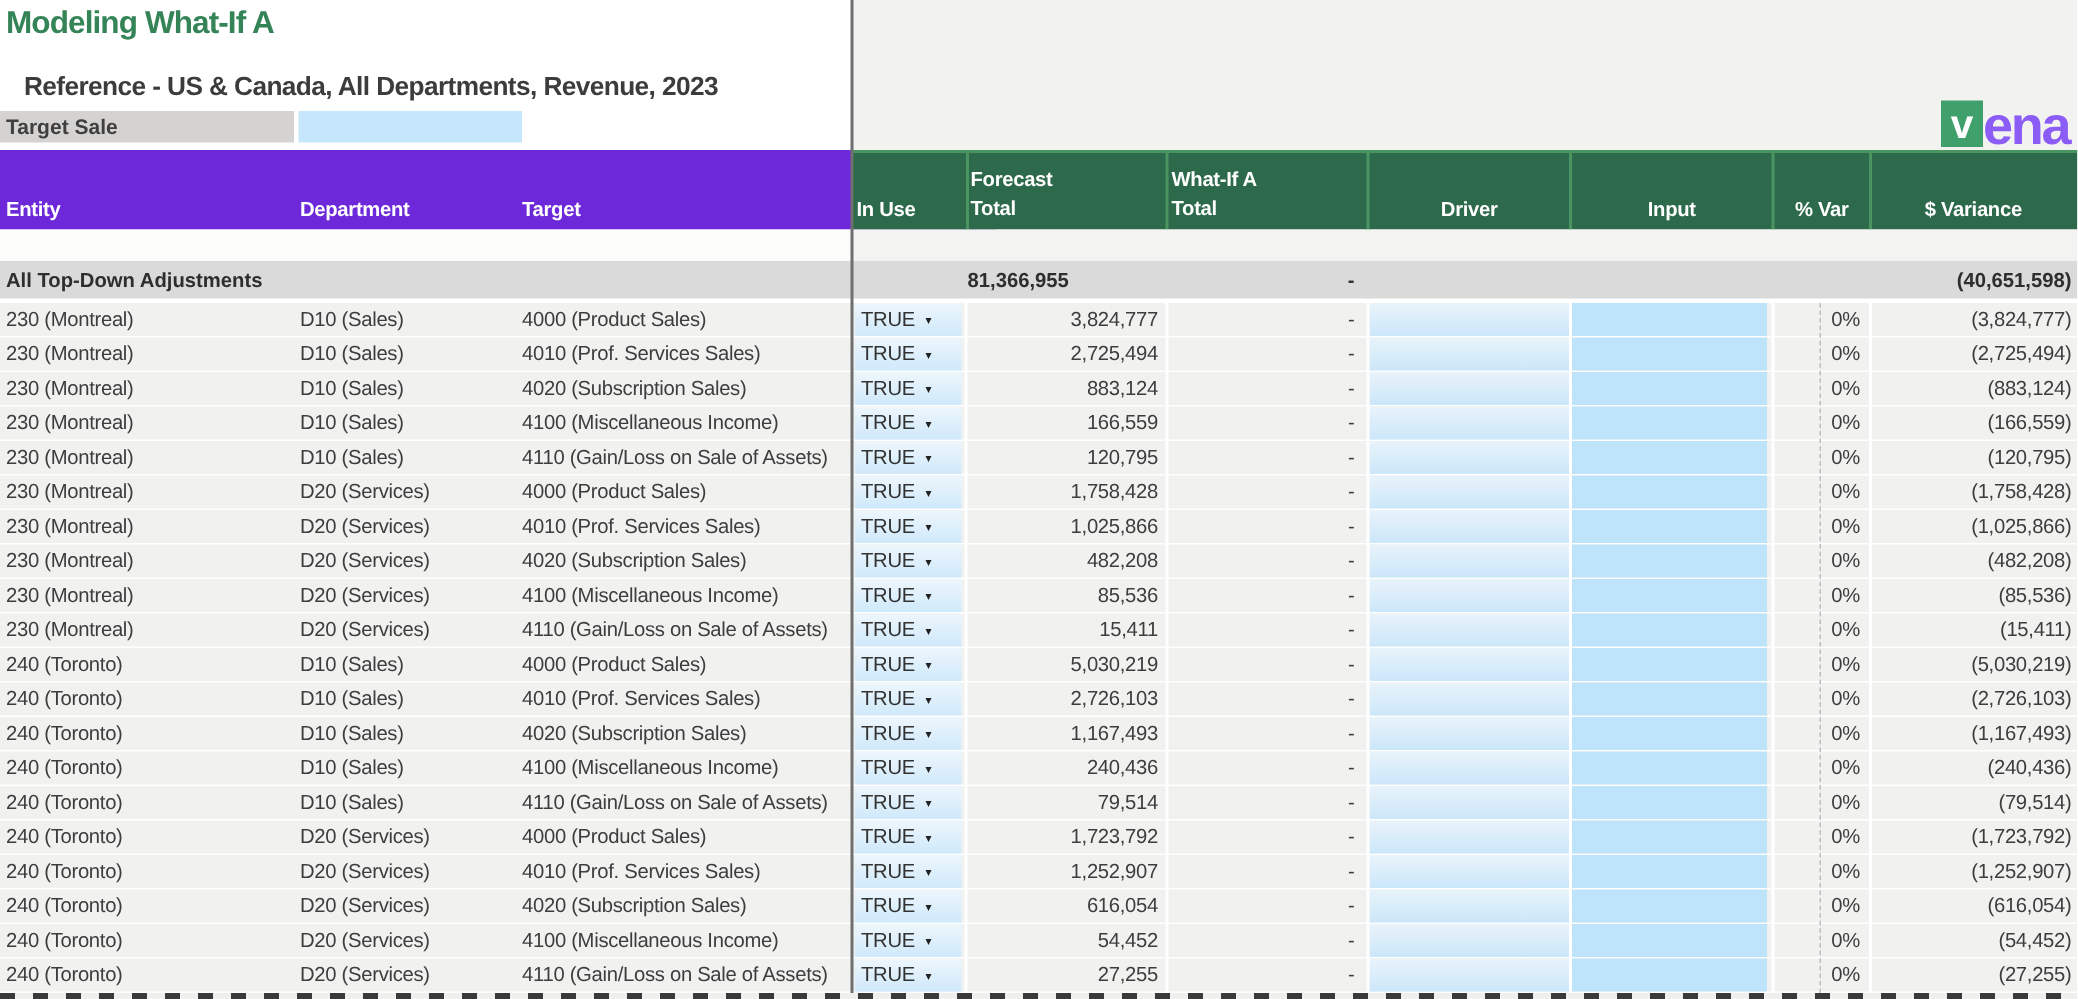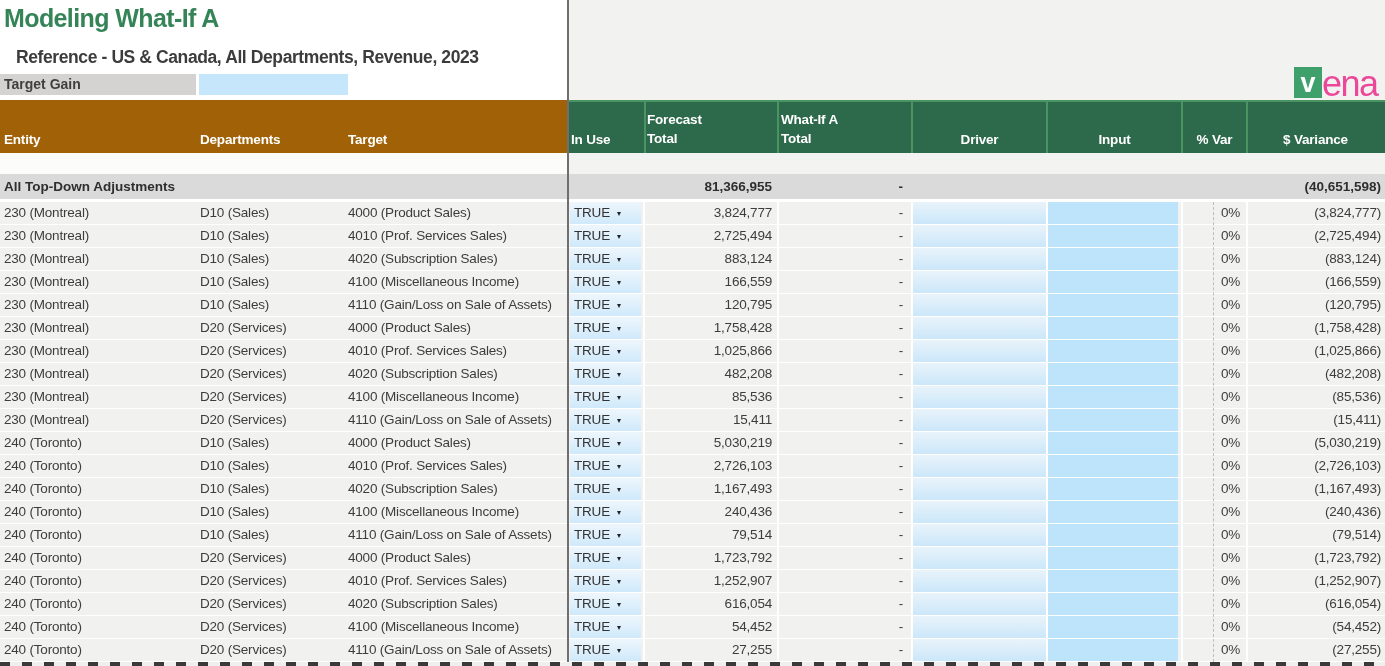--- a/index.html
+++ b/index.html
@@ -2,31 +2,31 @@
 <html><head>
 <meta charset="utf-8">
 <style>
   html,body{margin:0;padding:0;background:#fff;}
   .stage{
     position:relative;width:1385px;height:666px;overflow:hidden;background:#ffffff;
     font-family:"Liberation Sans",sans-serif;
   }
   
   .top-right{position:absolute;left:568px;top:0;width:817px;height:100px;background:#f2f2f1;}
-  .title{position:absolute;left:4px;top:4px;font-size:25px;font-weight:bold;color:#348457;letter-spacing:-0.6px;white-space:nowrap;}
+  .title{position:absolute;left:4px;top:4px;font-size:21px;font-weight:bold;color:#348457;letter-spacing:-0.6px;white-space:nowrap;}
   .subtitle{position:absolute;left:16px;top:47px;font-size:17.5px;font-weight:bold;color:#3c3c3c;letter-spacing:-0.4px;white-space:nowrap;}
   .tv-label{position:absolute;left:0;top:74px;width:196px;height:21px;background:#d5d3d1;
     font-size:14px;font-weight:bold;color:#3f3f3f;line-height:21px;padding-left:4px;box-sizing:border-box;}
   .tv-input{position:absolute;left:199px;top:74px;width:149px;height:21px;background:#c6e6fc;border:none;outline:none;padding:0 4px;box-sizing:border-box;font-size:13px;}
   .logo{position:absolute;left:1294px;top:66px;height:32px;display:flex;align-items:flex-end;}
   .logo-square{width:28px;height:31px;background:#3fa06c;color:#ffffff;font-size:27px;font-weight:bold;
     display:flex;align-items:flex-end;justify-content:center;line-height:29px;}
-  .logo-text{color:#ec4899;font-size:36px;font-weight:normal;line-height:29px;letter-spacing:-1.5px;}
+  .logo-text{color:#8b5cf6;font-size:36px;font-weight:bold;line-height:29px;letter-spacing:-1.5px;}
   
-  .hdr-left{position:absolute;left:0;top:100px;width:664px;height:53px;background:#a16207;}
+  .hdr-left{position:absolute;left:0;top:100px;width:664px;height:53px;background:#6d28d9;}
   .hdr-right{position:absolute;left:568px;top:100px;width:817px;height:53px;background:#2d6a4b;
     border-top:2px solid #4a9462;box-sizing:border-box;}
   .hcell{position:absolute;bottom:6px;color:#ffffff;font-weight:bold;font-size:13.5px;letter-spacing:-0.2px;white-space:nowrap;}
   .hcell.two{bottom:5px;line-height:19px;}
   .hcell.ctr{text-align:center;}
   .h-entity{left:4px;}  .h-dept{left:200px;}  .h-acct{left:348px;}
   .h-inuse{left:3px;}   .h-forecast{left:79px;} .h-whatif{left:213px;}
   .h-driver{left:345px;width:133px;} .h-input{left:480px;width:133px;}
   .h-pct{left:615px;width:63px;} .h-var{left:680px;width:135px;}
   .hdr-sep{position:absolute;left:568px;top:100px;width:817px;height:53px;pointer-events:none;
@@ -34,21 +34,21 @@
     background-repeat:no-repeat;
     background-position:76px 0,209px 0,343px 0,478px 0,613px 0,678px 0;
     background-size:2px 100%;}
   
   .gap-left{position:absolute;left:0;top:153px;width:568px;height:21px;background:#fcfcfb;}
   .gap-right{position:absolute;left:568px;top:153px;width:817px;height:21px;background:#f3f3f2;}
   .group-row{position:absolute;left:0;top:174px;width:1385px;height:25px;background:#dadada;
     font-size:13.5px;font-weight:bold;color:#2e2e2e;}
   .group-row .gcell{position:absolute;top:0;height:25px;line-height:25px;white-space:nowrap;box-sizing:border-box;}
   .g-label{left:4px;}
-  .g-forecast{left:645px;width:132px;text-align:right;padding-right:5px;}
+  .g-forecast{left:645px;width:132px;text-align:left;padding-right:5px;}
   .g-whatif{left:779px;width:132px;text-align:right;padding-right:8px;}
   .g-var{left:1248px;width:137px;text-align:right;padding-right:4px;}
   
   .rows{position:absolute;left:0;top:202px;width:1385px;height:460px;}
   .trow{position:relative;height:22px;margin-bottom:1px;background:#f1f1f0;font-size:13.5px;color:#3d3d3d;letter-spacing:-0.2px;}
   .cell{position:absolute;top:0;height:22px;line-height:22px;white-space:nowrap;overflow:hidden;box-sizing:border-box;}
   .c-entity{left:4px;width:190px;}
   .c-dept{left:200px;width:145px;}
   .c-acct{left:348px;width:219px;}
   .c-inuse{left:570px;width:71px;background:linear-gradient(180deg,#eef6fc 0%,#cfe9fb 100%);
@@ -74,31 +74,31 @@
 </head>
 <body>
 
 <div class="stage">
 
   <div class="top-right"></div>
 
   <div class="title">Modeling What-If A</div>
   <div class="subtitle">Reference - US &amp; Canada, All Departments, Revenue, 2023</div>
 
-  <div class="tv-label">Target Gain</div>
+  <div class="tv-label">Target Sale</div>
   <input class="tv-input" type="text" value="" style="">
 
   <div class="logo">
     <span class="logo-square">v</span>
     <span class="logo-text">ena</span>
   </div>
 
   <div class="hdr-left">
     <div class="hcell h-entity">Entity</div>
-    <div class="hcell h-dept">Departments</div>
+    <div class="hcell h-dept">Department</div>
     <div class="hcell h-acct">Target</div>
   </div>
   <div class="hdr-right">
     <div class="hcell h-inuse">In Use</div>
     <div class="hcell two h-forecast">
       <div>Forecast</div>
       <div>Total</div>
     </div>
     <div class="hcell two h-whatif">
       <div>What-If A</div>

